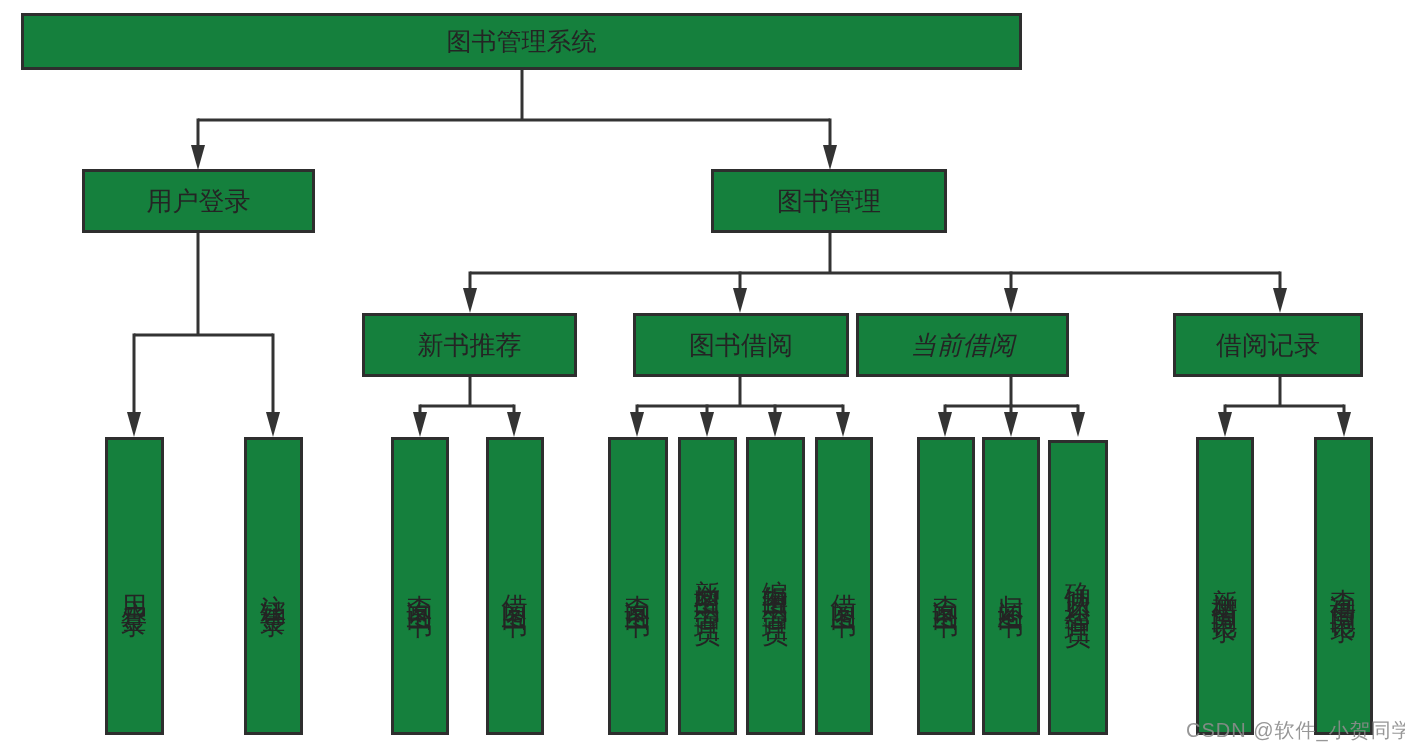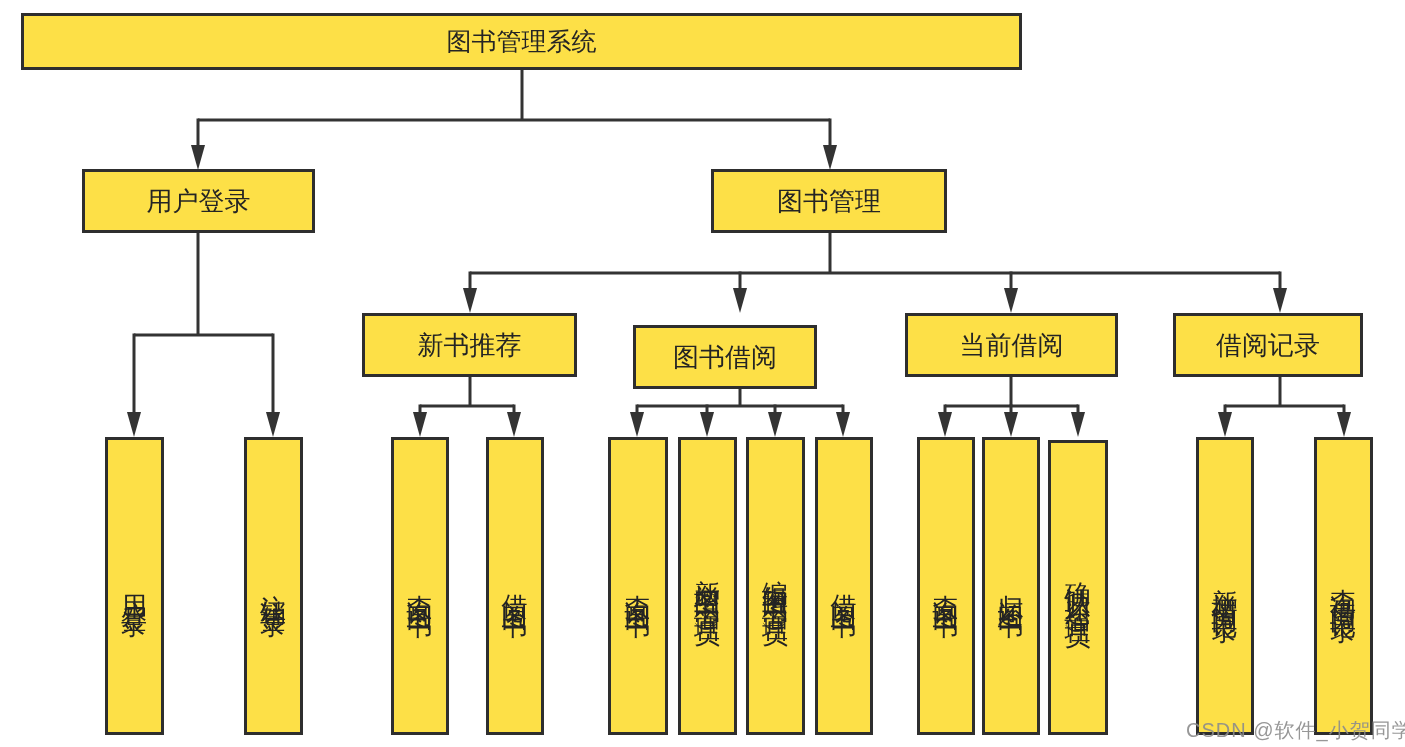--- a/index.html
+++ b/index.html
@@ -18,21 +18,21 @@
   .connectors {
     position: absolute;
     left: 0;
     top: 0;
     z-index: 1;
   }
   .box {
     position: absolute;
     box-sizing: border-box;
     border: 3px solid #2e2e2e;
-    background: #fde047;
+    background: #15803d;
     display: flex;
     align-items: center;
     justify-content: center;
     color: #242424;
     font-size: 26px;
     z-index: 2;
     white-space: nowrap;
   }
   .box.root {
     font-size: 25px;
@@ -134,24 +134,24 @@
   <div class="box" style="left:82px; top:169px; width:233px; height:64px;">
     <span>用户登录</span>
   </div>
   <div class="box" style="left:711px; top:169px; width:236px; height:64px;">
     <span>图书管理</span>
   </div>
 
   <div class="box" style="left:362px; top:313px; width:215px; height:64px;">
     <span>新书推荐</span>
   </div>
-  <div class="box" style="left:633px; top:313px; width:184px; height:64px;margin-top:12px;">
+  <div class="box" style="left:633px; top:313px; width:216px; height:64px;">
     <span>图书借阅</span>
   </div>
-  <div class="box" style="left:905px; top:313px; width:213px; height:64px;">
+  <div class="box" style="left:856px; top:313px; width:213px; height:64px;font-style:italic;">
     <span>当前借阅</span>
   </div>
   <div class="box" style="left:1173px; top:313px; width:190px; height:64px;">
     <span>借阅记录</span>
   </div>
 
   <div class="box vbox" style="left:105px; top:437px; width:59px; height:298px;">
     <span>用户登录</span>
   </div>
   <div class="box vbox" style="left:244px; top:437px; width:59px; height:298px;">

